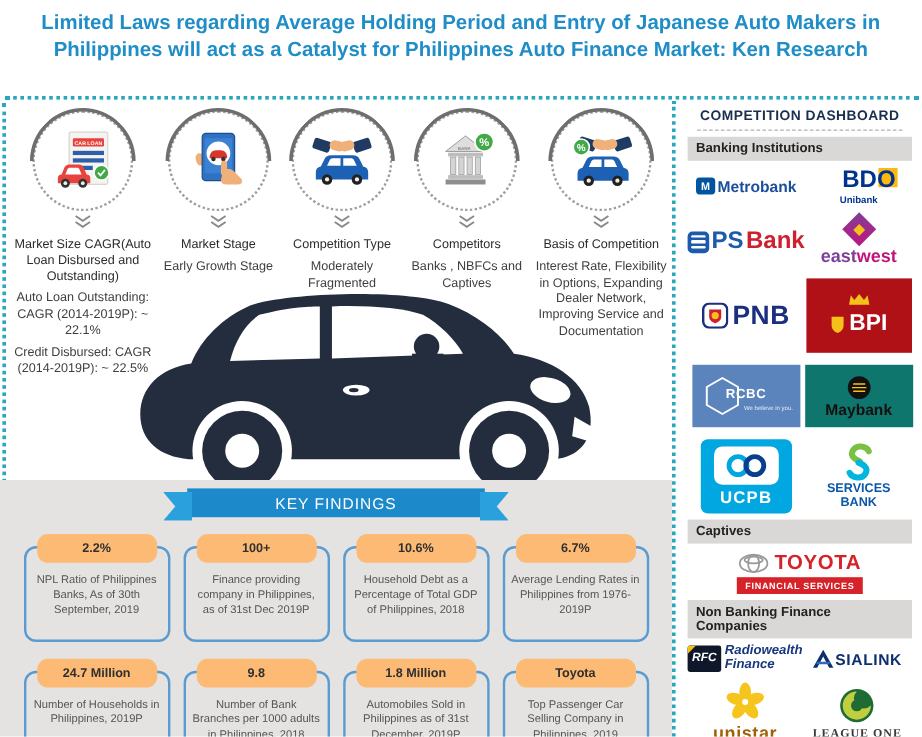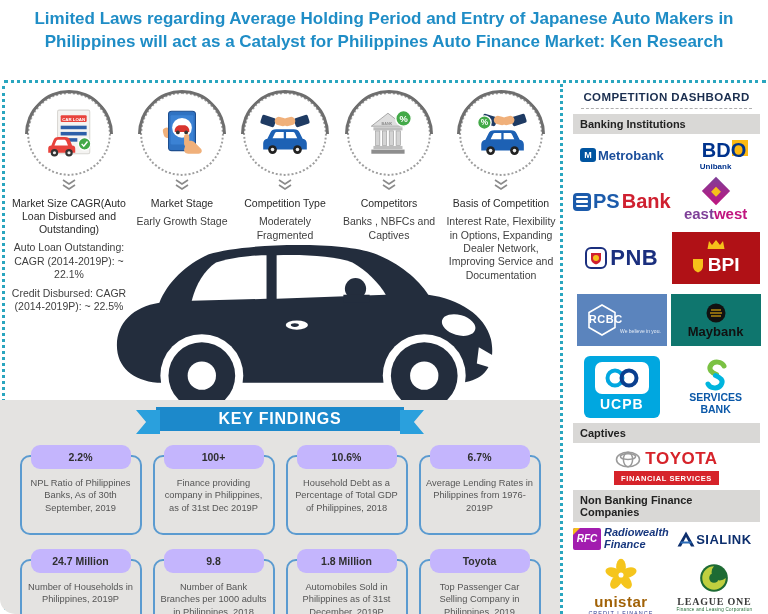--- a/index.html
+++ b/index.html
@@ -1,17 +1,17 @@
 <!DOCTYPE html>
 <html><head>
 <meta charset="utf-8">
 <style>
   * { margin:0; padding:0; box-sizing:border-box; }
   body { font-family:"Liberation Sans", sans-serif; background:#fff; }
-  .page { position:relative; width:768px; height:614px; background:#fff; overflow:hidden;border-radius:15px; }
+  .page { position:relative; width:768px; height:614px; background:#fff; overflow:hidden; }
 
   .page-title { position:absolute; top:8px; left:14px; right:14px; text-align:center;
     color:#1f8dc6; font-weight:bold; font-size:17px; line-height:1.35; }
 
   .h-dotted { position:absolute; top:80px; left:4px; right:2px; border-top:3px dotted #2aa6bf; }
   .v-dotted-left { position:absolute; left:2px; top:86px; bottom:2px; border-left:3px dotted #2aa6bf; }
 
   
   .main { position:absolute; left:8px; top:88px; width:552px; height:526px; }
   .icons-row { display:flex; }
@@ -26,34 +26,34 @@
     transform:rotate(45deg); }
   .chevron { margin-top:3px; }
   .icon-title { font-weight:normal; color:#2b2b2b; font-size:10.5px; line-height:1.25; margin-top:2px; }
   .icon-sub { color:#3f3f3f; font-size:10.5px; line-height:1.28; margin-top:5px; }
 
   .car-wrap { position:absolute; left:102px; top:226px; width:416px; height:184px; pointer-events:none; }
 
   
   .findings { position:absolute; left:0; top:400px; width:560px; height:214px; background:#e4e3e1; }
   .ribbon { position:relative; width:248px; height:24px; margin:7px auto 0; background:#1c89cb;
-    display:flex; align-items:center; justify-content:center; color:#fff; font-weight:bold;
-    font-size:16px; letter-spacing:0.8px; }
+    display:flex; align-items:center; justify-content:center; color:#fff; font-weight:normal;
+    font-size:13px; letter-spacing:0.8px; }
   .ribbon::before { content:""; position:absolute; left:-20px; top:3px; width:24px; height:24px;
     background:#2aa0dd; clip-path:polygon(0 0,100% 0,100% 100%,0 100%,42% 50%); }
   .ribbon::after { content:""; position:absolute; right:-20px; top:3px; width:24px; height:24px;
     background:#2aa0dd; clip-path:polygon(0 0,100% 0,58% 50%,100% 100%,0 100%); }
 
   .stats { display:grid; grid-template-columns:repeat(4,122px); justify-content:center;
     column-gap:11px; row-gap:26px; margin-top:24px; }
   .stat { position:relative; height:80px; border:2px solid #5b9bd0; border-radius:10px;
     padding:16px 5px 4px; }
   .stat-row2 .stat { height:72px; }
   .stat-pill { position:absolute; top:-12px; left:50%; transform:translateX(-50%);
-    width:100px; background:#c4b5fd; color:#2f2f2f; font-weight:bold; font-size:10.5px;
+    width:100px; background:#fdba74; color:#2f2f2f; font-weight:bold; font-size:10.5px;
     text-align:center; padding:6px 0; border-radius:9px; }
   .stat-label { text-align:center; color:#555; font-size:9.3px; line-height:1.32; margin-top:4px; }
 
   
   .sidebar { position:absolute; left:560px; top:84px; width:208px; height:530px; background:#fff;
     border-left:3px dotted #2aa6bf; padding:4px 8px 0 10px; }
   .dash-title { text-align:center; font-weight:bold; color:#1a2e4f; font-size:11.5px;
     letter-spacing:0.4px; margin-top:3px; }
   .dash-sep { border-top:1px dashed #b0b0b0; margin:5px 8px 4px; }
   .section-bar { background:#d9d8d6; color:#222; font-weight:bold; font-size:11px;
@@ -84,27 +84,27 @@
   .ew-diamond { width:20px; height:20px; transform:rotate(45deg);
     background:linear-gradient(135deg,#7e3f98,#c0157f); display:flex; align-items:center;
     justify-content:center; margin-bottom:4px; }
   .ew-diamond i { width:7px; height:7px; background:#f6c01a; display:block; }
   .ew-text { font-weight:bold; font-size:15px; }
   .ew-east { color:#7e3f98; } .ew-west { color:#c0157f; }
 
   .lg-pnb { display:flex; align-items:center; gap:3px; }
   .pnb-text { color:#1b2f7e; font-weight:bold; font-size:22px; letter-spacing:0.5px; }
 
-  .lg-bpi { width:88px; height:52px; background:#b01116; display:flex; align-items:center;
+  .lg-bpi { width:88px; height:62px; background:#b01116; display:flex; align-items:center;
     justify-content:center; gap:4px; }
   .bpi-text { color:#fff; font-weight:bold; font-size:19px; }
 
   .lg-rcbc { position:relative; width:90px; height:52px; background:#5b84bd; display:flex;
     align-items:center; justify-content:center; }
-  .rcbc-text { position:absolute; left:12px; top:19px; color:#fff; font-weight:bold; font-size:11px;
+  .rcbc-text { position:absolute; left:28px; top:19px; color:#fff; font-weight:bold; font-size:11px;
     letter-spacing:0.5px; }
   .rcbc-tag { position:absolute; right:6px; bottom:12px; color:#e8eef7; font-size:5px; }
 
   .lg-maybank { width:90px; height:52px; background:#0f766e; display:flex; flex-direction:column;
     align-items:center; justify-content:center; }
   .maybank-text { color:#111; font-weight:bold; font-size:13px; }
 
   .lg-ucpb { width:76px; height:62px; background:#00a7e0; border-radius:6px; display:flex;
     flex-direction:column; align-items:center; justify-content:center; gap:2px; }
   .ucpb-screen { width:54px; height:32px; background:#fff; border-radius:7px; display:flex;
@@ -113,21 +113,21 @@
 
   .sb-text { color:#0b58a8; font-weight:bold; font-size:10.5px; line-height:1.15; text-align:center; }
 
   .lg-toyota { display:flex; flex-direction:column; align-items:center; margin:6px 0 4px; }
   .toyota-row { display:flex; align-items:center; gap:4px; }
   .toyota-text { color:#d6232a; font-weight:bold; font-size:17px; letter-spacing:0.5px; }
   .toyota-sub { background:#d6232a; color:#fff; font-weight:bold; font-size:7.5px;
     letter-spacing:0.6px; padding:2.5px 7px; margin-top:2px; }
 
   .lg-rfc { display:flex; align-items:center; gap:3px; }
-  .rfc-box { position:relative; width:28px; height:22px; background:#a21caf; color:#fff;
+  .rfc-box { position:relative; width:28px; height:22px; background:#0f172a; color:#fff;
     font-weight:bold; font-style:italic; font-size:10px; display:flex; align-items:center;
     justify-content:center; border-radius:2px; overflow:hidden; }
   .rfc-box::before { content:""; position:absolute; left:0; top:0; border-top:7px solid #f6c01a;
     border-right:7px solid transparent; }
   .rfc-name { color:#17377e; font-weight:bold; font-style:italic; font-size:11px; line-height:1.05; }
 
   .lg-asialink { display:flex; align-items:flex-end; gap:1px; }
   .asialink-text { color:#0d2f6e; font-weight:bold; font-size:13px; letter-spacing:0.5px; }
 
   .unistar-text { color:#a16207; font-weight:bold; font-size:15px; letter-spacing:0.5px;

